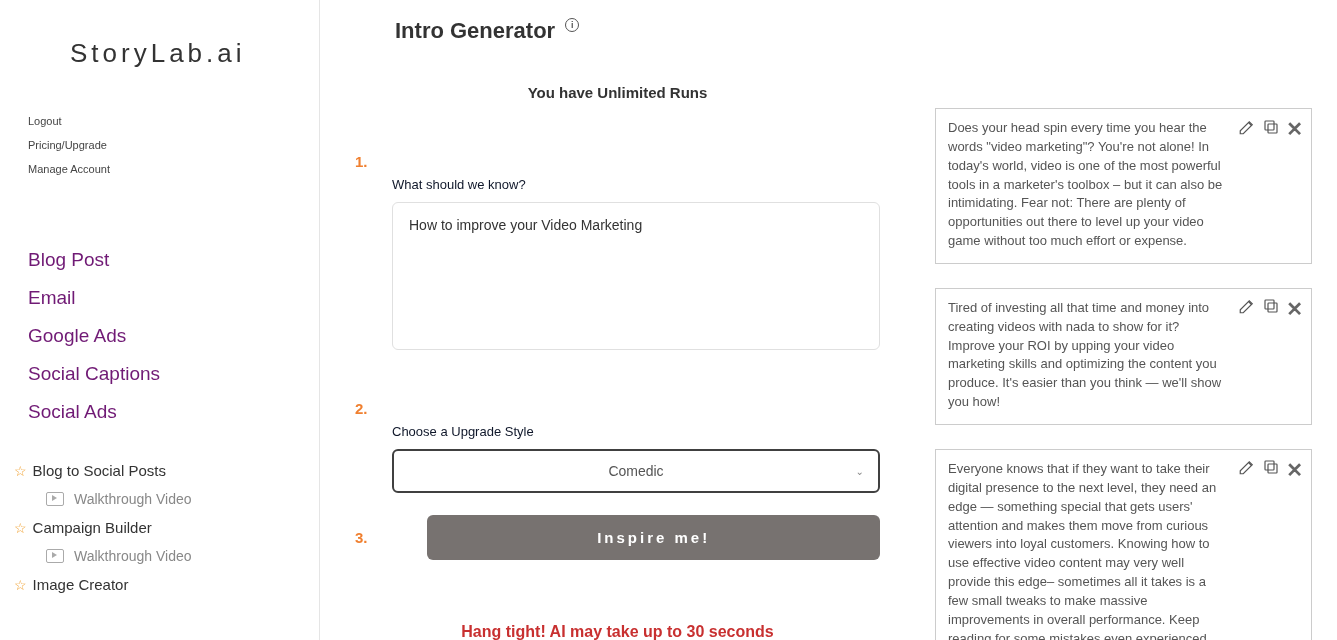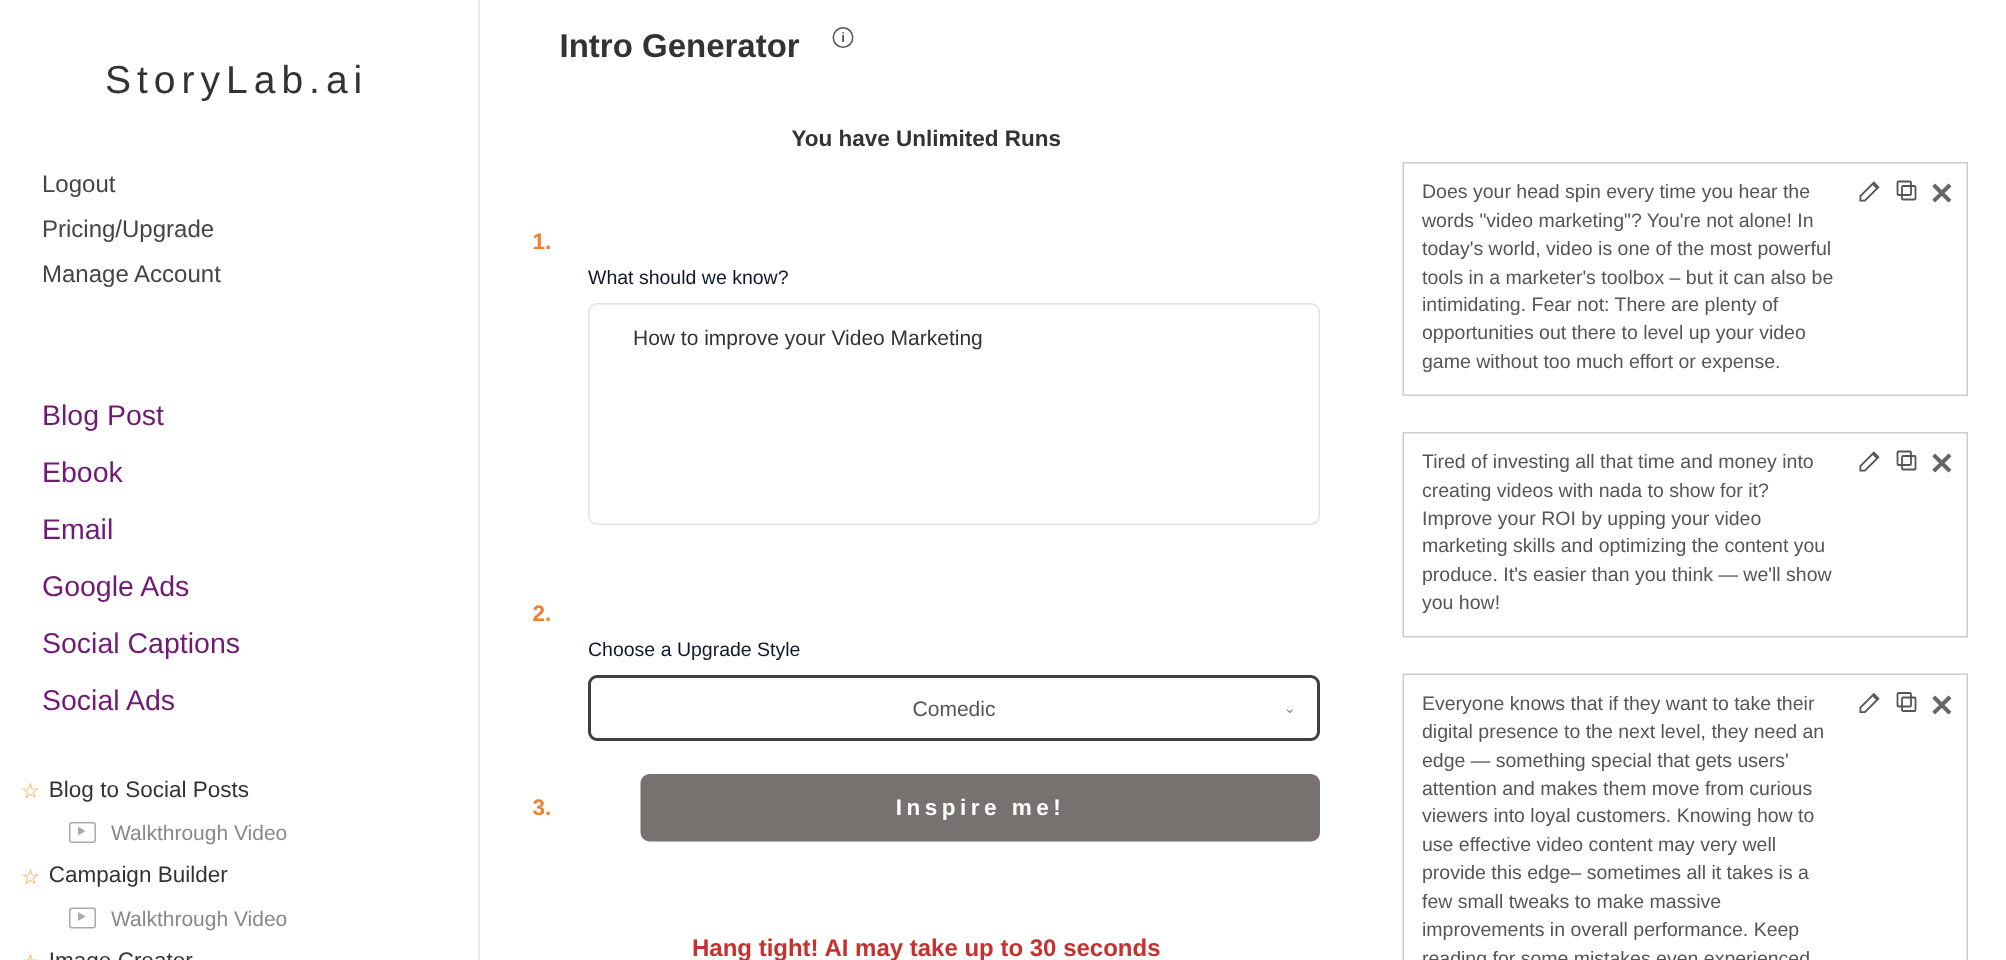--- a/index.html
+++ b/index.html
@@ -1,40 +1,40 @@
 <!DOCTYPE html>
 <html><head>
 <meta charset="utf-8">
 <style>
 * { box-sizing: border-box; margin: 0; padding: 0; }
 body { font-family: -apple-system, BlinkMacSystemFont, "Segoe UI", Arial, sans-serif; color: #333; background: #fff; }
 .app { display: flex; width: 1337px; min-height: 640px; }
 .sidebar { width: 320px; border-right: 1px solid #e5e5e5; padding: 20px 0 20px 28px; }
 .logo { font-size: 26px; letter-spacing: 4px; font-weight: 500; color: #333; margin: 18px 0 40px 42px; }
 .account-links { margin-bottom: 60px; }
-.link { font-size: 16px; color: #444; padding: 6px 0; cursor: pointer; }
+.link { font-size: 11px; color: #444; padding: 6px 0; cursor: pointer; }
 .tools { margin-bottom: 25px; }
 .tool-item { font-size: 19px; color: #701a75; padding: 8px 0; cursor: pointer; }
 .star-item { display: flex; align-items: center; gap: 6px; font-size: 15px; color: #333; padding: 6px 0; margin-left: -14px; cursor: pointer; }
 .star-icon { color: #f0a030; font-size: 14px; }
 .sub-item { display: flex; align-items: center; gap: 10px; padding: 6px 0 6px 18px; font-size: 14px; color: #888; cursor: pointer; }
 .video-icon { width: 18px; height: 14px; border: 1.5px solid #aaa; border-radius: 2px; position: relative; }
 .video-icon::after { content: ''; position: absolute; left: 5px; top: 2px; border-left: 5px solid #aaa; border-top: 3px solid transparent; border-bottom: 3px solid transparent; }
 .main { flex: 1; padding: 18px 25px 20px 35px; }
-.page-title-row { display: flex; align-items: flex-start; gap: 22px; margin-bottom: 40px; margin-left: 18px; }
+.page-title-row { display: flex; align-items: flex-start; gap: 10px; margin-bottom: 40px; margin-left: 40px; }
 .page-title { font-size: 22px; font-weight: 600; color: #333; }
 .info-icon { width: 14px; height: 14px; border: 1.3px solid #555; border-radius: 50%; display: inline-flex; align-items: center; justify-content: center; font-size: 9px; font-weight: 700; color: #555; }
 .content-row { display: flex; gap: 55px; }
 .form-col { width: 525px; }
 .runs-text { text-align: center; font-size: 15px; font-weight: 600; margin-bottom: 28px; color: #333; }
 .step { display: flex; align-items: flex-start; gap: 15px; margin-bottom: 22px; }
 .step-num { color: #f08030; font-size: 15px; font-weight: 600; width: 22px; padding-top: 24px; }
 .step-body { flex: 1; }
 .step-label { font-size: 13px; color: #0f172a; margin-bottom: 10px; margin-top: 48px; }
-.textarea { width: 100%; height: 148px; border: 1px solid #e0e0e0; border-radius: 6px; padding: 14px 29px; font-size: 14px; font-family: inherit; resize: none; outline: none; color: #333; }
+.textarea { width: 100%; height: 148px; border: 1px solid #e0e0e0; border-radius: 6px; padding: 14px 16px; font-size: 14px; font-family: inherit; resize: none; outline: none; color: #333; }
 .select-wrap { width: 100%; border: 2px solid #404040; border-radius: 6px; padding: 12px 16px; font-size: 14px; text-align: center; color: #555; position: relative; background: #fff; cursor: pointer; }
 .select-chevron { position: absolute; right: 14px; top: 50%; transform: translateY(-50%); font-size: 10px; color: #888; }
 .inspire-btn { width: 488px; margin-left: 37px; background: #777270; color: #fff; border: none; border-radius: 6px; padding: 14px 0; font-size: 15px; letter-spacing: 3px; font-weight: 600; cursor: pointer; }
 .step-3-num { color: #f08030; font-size: 15px; font-weight: 600; width: 22px; display: inline-block; }
 .step-3-row { display: flex; align-items: center; gap: 15px; margin-bottom: 40px; }
 .wait-msg { text-align: center; color: #c83030; font-size: 16px; font-weight: 600; line-height: 1.5; margin-top: 60px; }
 .results-col { flex: 1; display: flex; flex-direction: column; gap: 24px; padding-top: 24px; }
 .result-card { border: 1px solid #ccc; padding: 10px 12px 12px 12px; position: relative; }
 .result-text { font-size: 13px; color: #555; line-height: 1.45; padding-right: 70px; }
 .result-actions { position: absolute; top: 8px; right: 8px; display: flex; gap: 6px; align-items: center; }
@@ -52,21 +52,20 @@
     <div class="logo">StoryLab.ai</div>
 
     <div class="account-links">
       <div class="link">Logout</div>
       <div class="link">Pricing/Upgrade</div>
       <div class="link">Manage Account</div>
     </div>
 
     <div class="tools">
       <div class="tool-item">Blog Post</div>
-      <div class="tool-item">Ebook</div>
       <div class="tool-item">Email</div>
       <div class="tool-item">Google Ads</div>
       <div class="tool-item">Social Captions</div>
       <div class="tool-item">Social Ads</div>
     </div>
 
     <div class="star-item">
       <span class="star-icon">☆</span>
       <span>Blog to Social Posts</span>
     </div>

